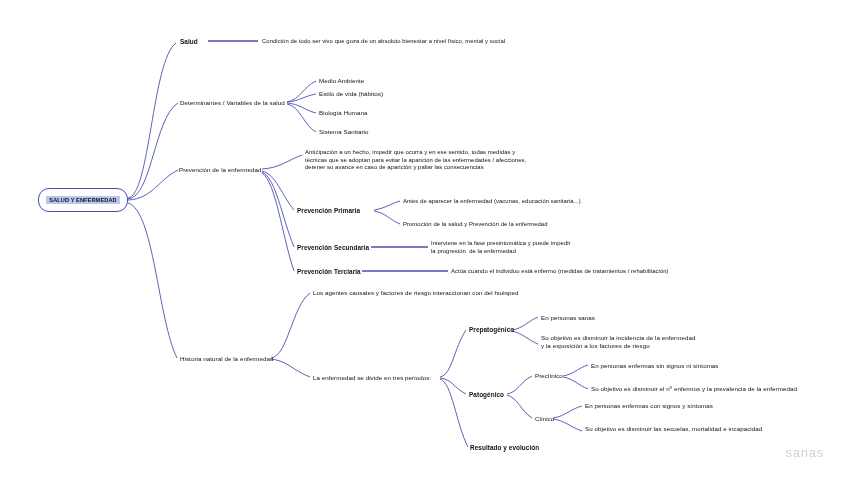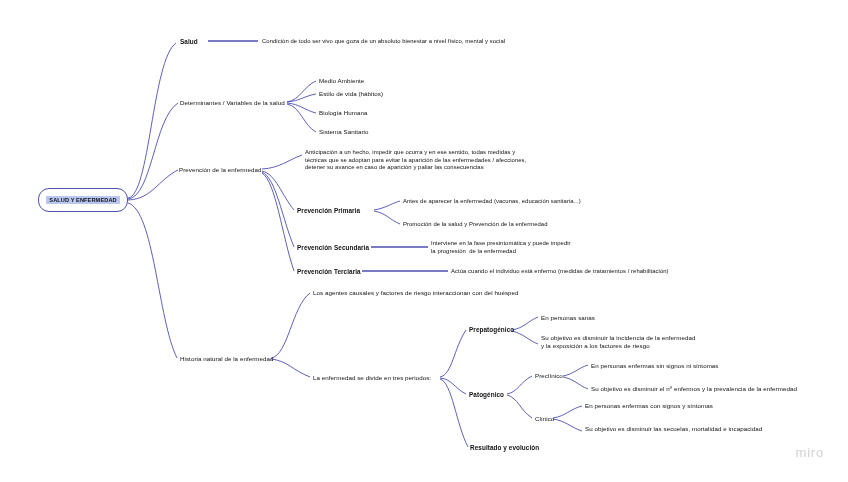--- a/index.html
+++ b/index.html
@@ -147,15 +147,15 @@
   <div class="node n-plain" style="left:535px;top:372px;">Preclínico</div>
   <div class="node n-plain" style="left:591px;top:362px;">En personas enfermas sin signos ni síntomas</div>
   <div class="node n-plain" style="left:591px;top:385px;">Su objetivo es disminuir el nº enfermos y la prevalencia de la enfermedad</div>
 
   <div class="node n-plain" style="left:535px;top:415px;">Clínico</div>
   <div class="node n-plain" style="left:585px;top:402px;">En personas enfermas con signos y síntomas</div>
   <div class="node n-plain" style="left:585px;top:425px;">Su objetivo es disminuir las secuelas, mortalidad e incapacidad</div>
 
   <div class="node n-bold" style="left:470px;top:444px;">Resultado y evolución</div>
 
-  <div id="watermark">miro</div>
+  <div id="watermark">sanas</div>
 
 </div>
 
 </body></html>

